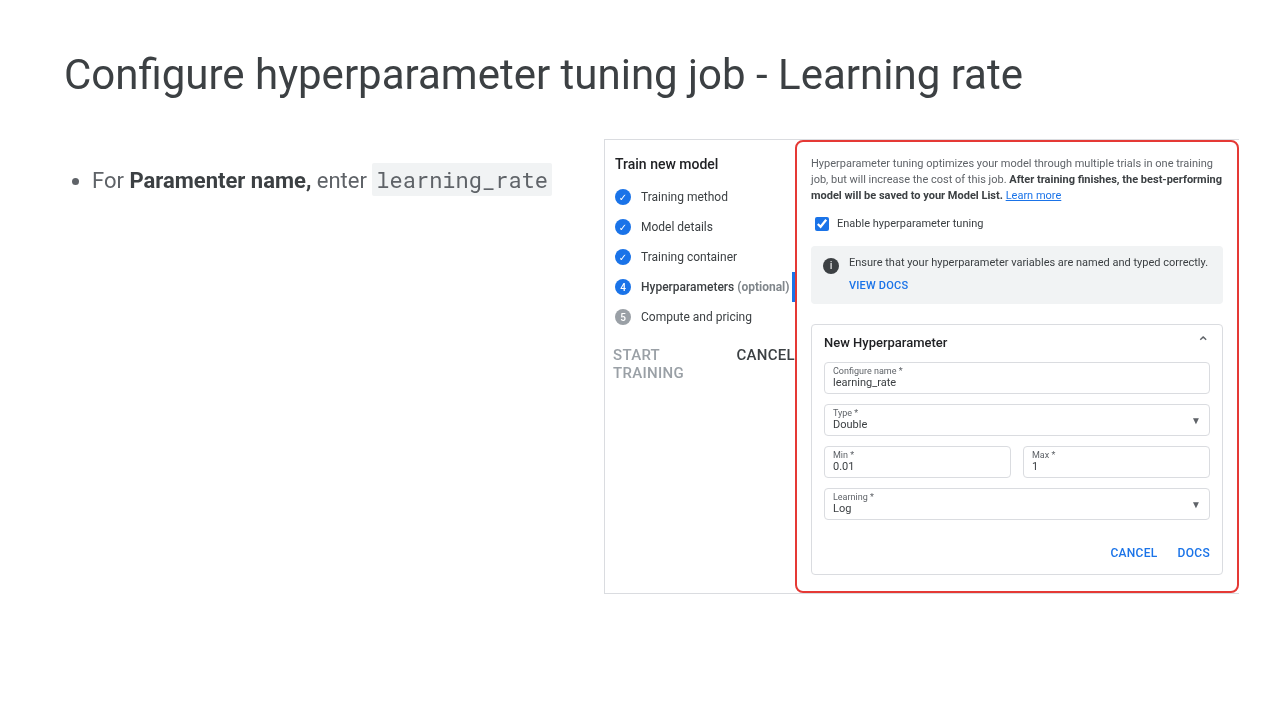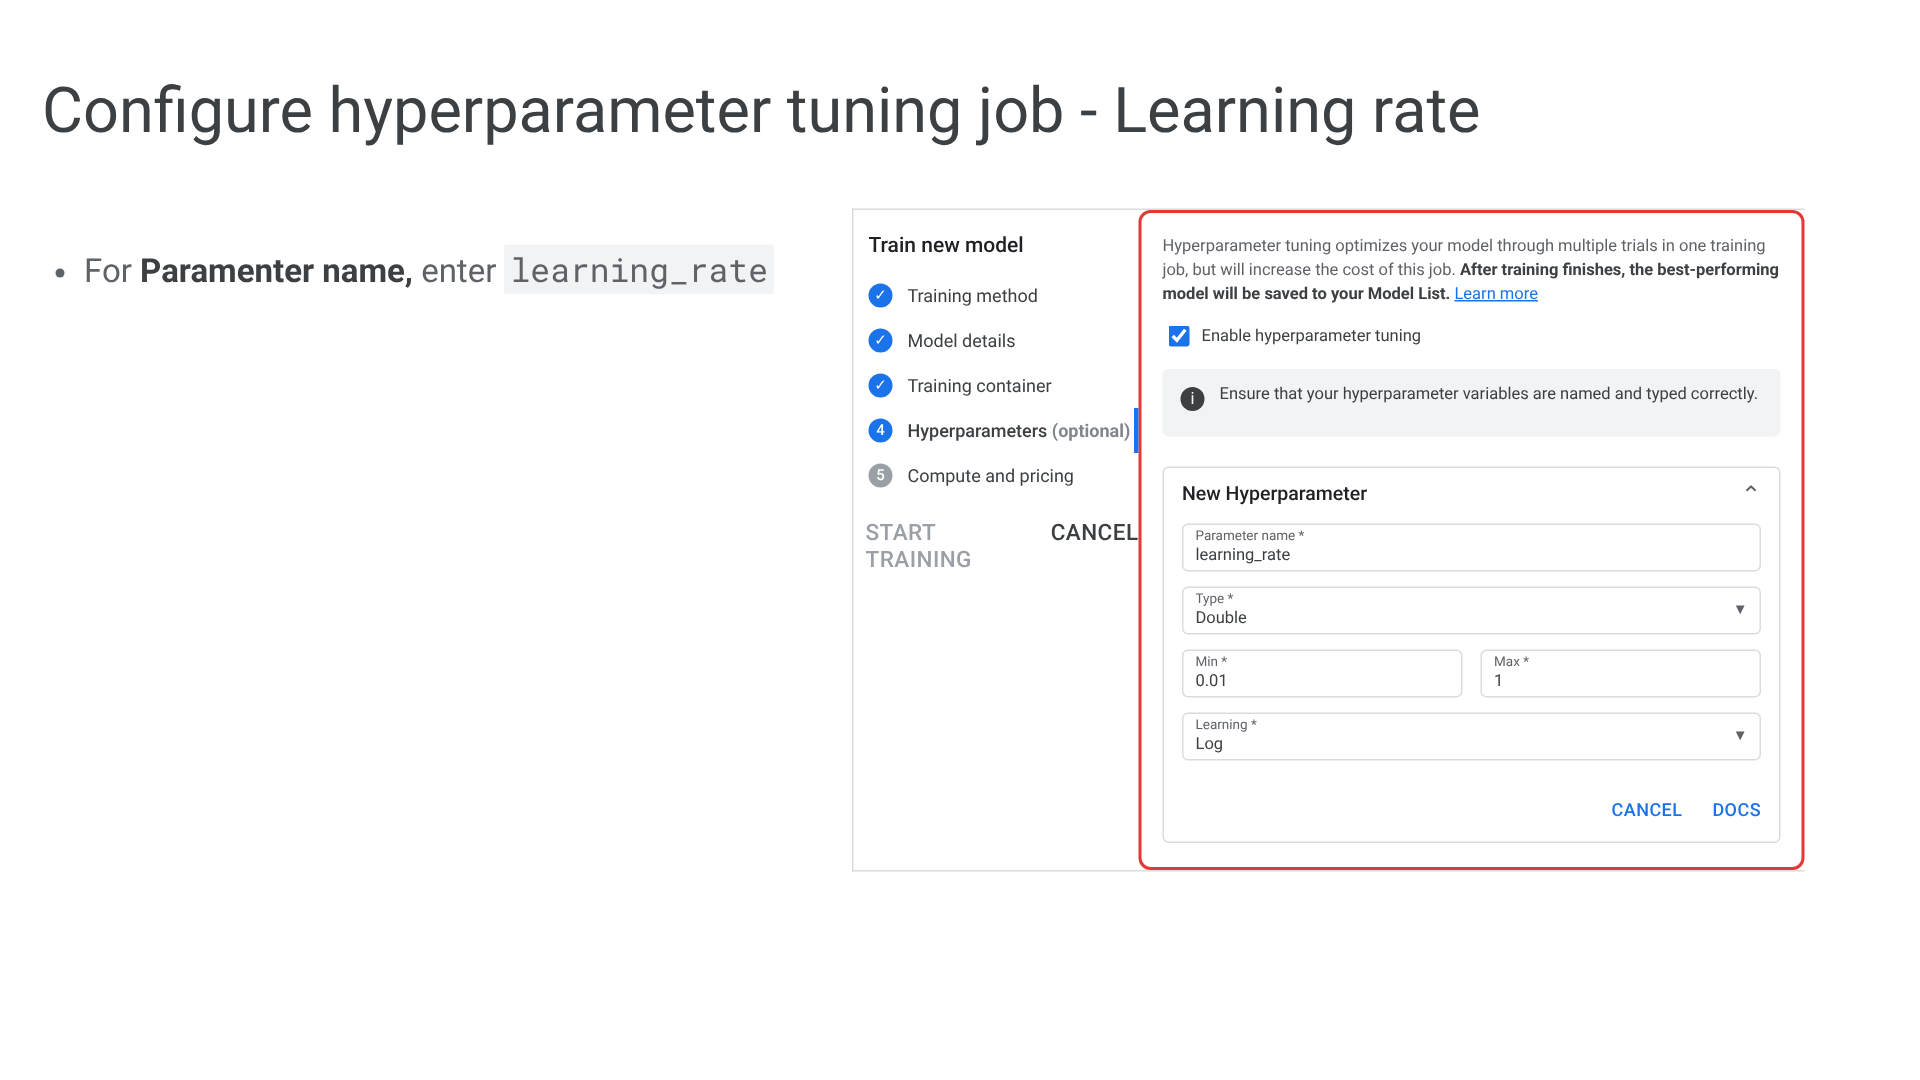--- a/index.html
+++ b/index.html
@@ -7,21 +7,21 @@
     margin: 0;
     padding: 0;
     font-family: Roboto, Arial, sans-serif;
     background: #fff;
     color: #202124;
     width: 1280px;
     height: 720px;
     overflow: hidden;
   }
   .slide {
-    padding: 50px 64px 0 28px;
+    padding: 50px 64px 0 64px;
   }
   .title {
     font-size: 42px;
     font-weight: 400;
     color: #3c4043;
     margin: 0 0 40px 0;
   }
   .content-row {
     display: flex;
     align-items: flex-start;
@@ -251,30 +251,31 @@
           </div>
 
           <label class="checkbox-row">
             <input type="checkbox" checked="" style="">
             <span>Enable hyperparameter tuning</span>
           </label>
 
           <div class="info-box">
             <span class="info-icon">i</span>
             <div class="info-text">Ensure that your hyperparameter variables are named and typed correctly.</div>
+            <div class="view-docs">VIEW DOCS</div>
           </div>
 
           <div class="card">
             <div class="card-header">
               <span>New Hyperparameter</span>
               <span class="chev">⌃</span>
             </div>
 
             <div class="field">
-              <div class="field-label">Parameter name *</div>
+              <div class="field-label">Configure name *</div>
               <div class="field-value">learning_rate</div>
             </div>
 
             <div class="field">
               <div class="field-label">Type *</div>
               <div class="field-value">Double</div>
               <span class="select-arrow">▼</span>
             </div>
 
             <div class="row2">

